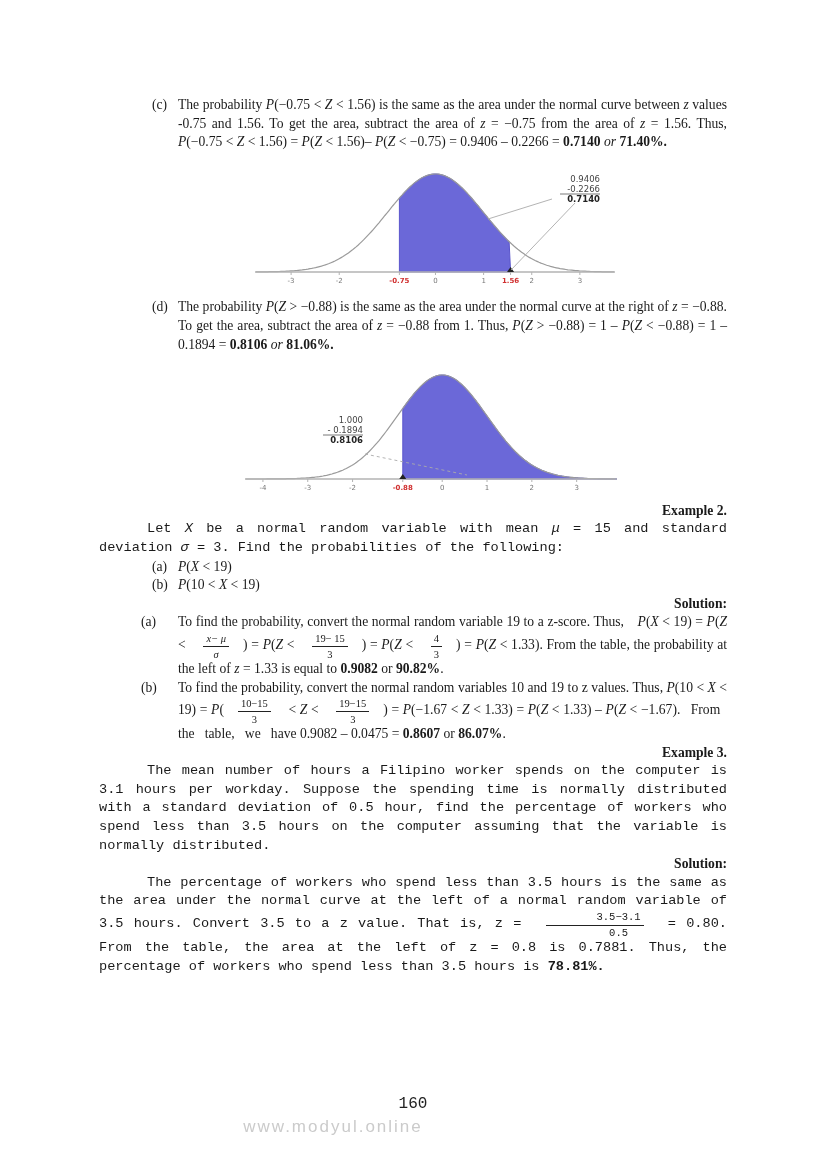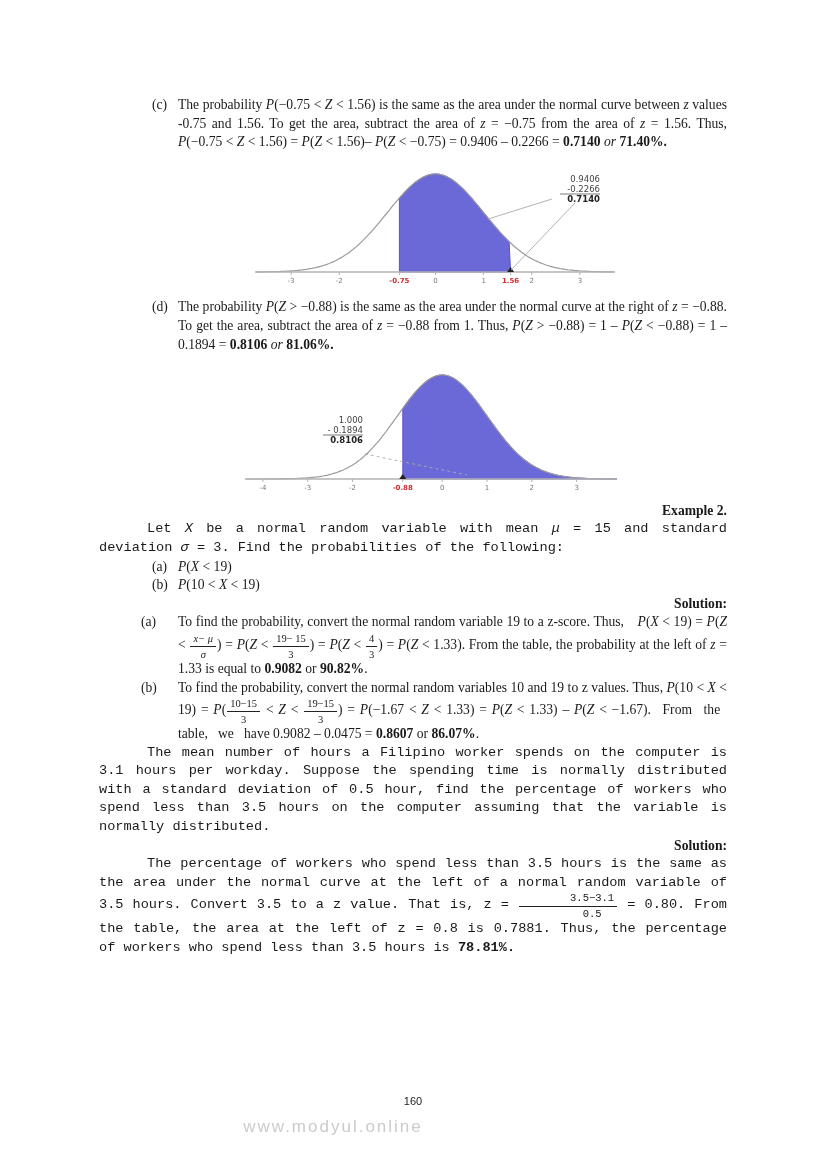--- a/index.html
+++ b/index.html
@@ -11,28 +11,28 @@
   i,.i{font-style:italic;}
   b,.b{font-weight:bold;}
   .list-item{position:relative;padding-left:79px;}
   .list-item .lbl{position:absolute;left:53px;top:0;}
   .sol-item .lbl{left:42px;}
   .heading{font-weight:bold;text-align:right;}
   .para{text-indent:48px;font-family:Liberation Mono, monospace;}
   .subitem{position:relative;padding-left:79px;text-align:left;}
   .subitem .lbl{position:absolute;left:53px;top:0;}
   .note-line{padding-left:79px;text-align:left;}
-  .frac{display:inline-block;vertical-align:-9px;text-align:center;line-height:1;margin:0 1px;}
+  .frac{display:inline-block;vertical-align:-9px;text-align:center;line-height:1;margin:0 14px;}
   .frac .fn{display:block;font-size:10.5px;line-height:11px;padding:1px 3px 2px;border-bottom:1px solid #222;}
   .frac .fd{display:block;font-size:10.5px;line-height:11px;padding-top:2px;}
   .chart-wrap{display:block;}
   .chart-wrap.c1{margin:18px 0 8px 156px;}
   .chart-wrap.c2{margin:14px 0 4px 146px;}
   .footer-num{position:absolute;left:0;top:1095px;width:826px;text-align:center;
-    font-family:Liberation Sans, sans-serif;font-size:11px;color:#222;}
+    font-family:Liberation Mono, monospace;font-size:16px;color:#222;}
   .footer-mark{position:absolute;left:0;top:1117px;width:666px;text-align:center;
     font-family:"Liberation Sans","DejaVu Sans",sans-serif;font-size:17px;color:#cbcbcb;letter-spacing:2px;}
   svg text{font-family:"DejaVu Sans","Liberation Sans",sans-serif;}
 </style>
 </head>
 <body>
 
 <div class="content">
 
   <div class="list-item">
@@ -124,20 +124,21 @@
     <span class="lbl">(a)</span>
     <span><span>To find the probability, convert the normal random variable 19 to a z-score. Thus, </span><span class="i">P</span><span>(</span><span class="i">X</span><span> &lt; 19) = </span><span class="i">P</span><span>(</span><span class="i">Z</span><span> &lt; </span><span class="frac i"><span class="fn">x− μ</span><span class="fd">σ</span></span><span>) = </span><span class="i">P</span><span>(</span><span class="i">Z</span><span> &lt; </span><span class="frac"><span class="fn">19− 15</span><span class="fd">3</span></span><span>) = </span><span class="i">P</span><span>(</span><span class="i">Z</span><span> &lt; </span><span class="frac"><span class="fn">4</span><span class="fd">3</span></span><span>) = </span><span class="i">P</span><span>(</span><span class="i">Z</span><span> &lt; 1.33). From the table, the probability at the left of </span><span class="i">z</span><span> = 1.33 is equal to </span><span class="b">0.9082</span><span> or </span><span class="b">90.82%</span><span>.</span></span>
   </div>
 
   <div class="list-item sol-item">
     <span class="lbl">(b)</span>
     <span><span>To find the probability, convert the normal random variables 10 and 19 to z values. Thus, </span><span class="i">P</span><span>(10 &lt; </span><span class="i">X</span><span> &lt; 19) = </span><span class="i">P</span><span>(</span><span class="frac"><span class="fn">10−15</span><span class="fd">3</span></span><span> &lt; </span><span class="i">Z</span><span> &lt; </span><span class="frac"><span class="fn">19−15</span><span class="fd">3</span></span><span>) = </span><span class="i">P</span><span>(−1.67 &lt; </span><span class="i">Z</span><span> &lt; 1.33) = </span><span class="i">P</span><span>(</span><span class="i">Z</span><span> &lt; 1.33) – </span><span class="i">P</span><span>(</span><span class="i">Z</span><span> &lt; −1.67).  From  the  table,  we  have 0.9082 – 0.0475 = </span><span class="b">0.8607</span><span> or </span><span class="b">86.07%</span><span>.</span></span>
   </div>
 
 
+  <div class="heading">Example 3.</div>
   <div class="para"><span>The mean number of hours a Filipino worker spends on the computer is 3.1 hours per workday. Suppose the spending time is normally distributed with a standard deviation of 0.5 hour, find the percentage of workers who spend less than 3.5 hours on the computer assuming that the variable is normally distributed.</span></div>
   <div class="heading">Solution:</div>
   <div class="para"><span>The percentage of workers who spend less than 3.5 hours is the same as the area under the normal curve at the left of a normal random variable of 3.5 hours. Convert 3.5 to a z value. That is, z = </span><span class="frac"><span class="fn">3.5−3.1</span><span class="fd">0.5</span></span><span> = 0.80. From the table, the area at the left of z = 0.8 is 0.7881. Thus, the percentage of workers who spend less than 3.5 hours is </span><span class="b">78.81%.</span></div>
 
 </div>
 
 <div class="footer-num">160</div>
 <div class="footer-mark">www.modyul.online</div>
 
 </body></html>

